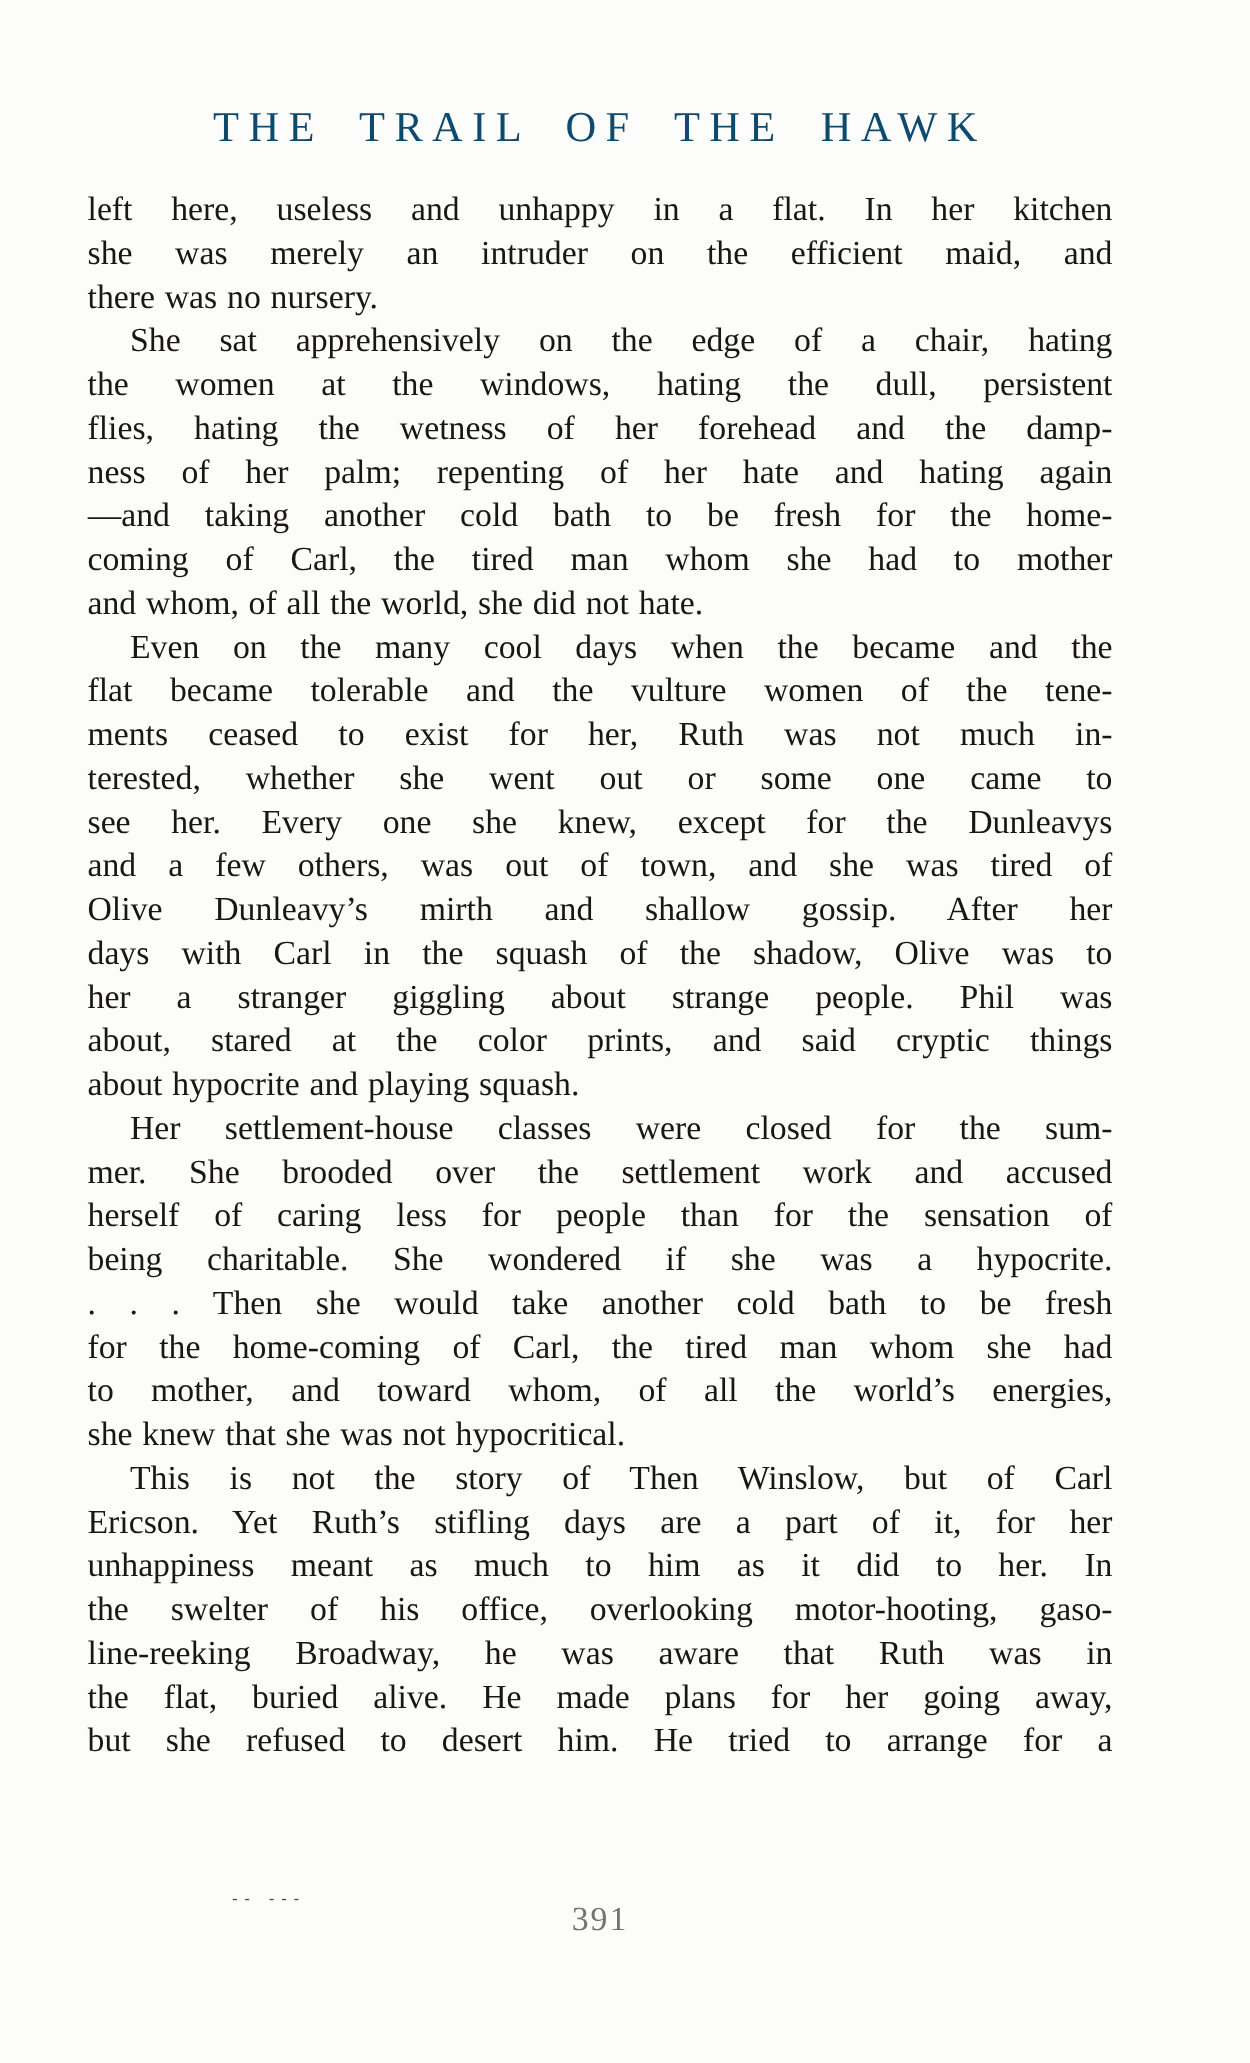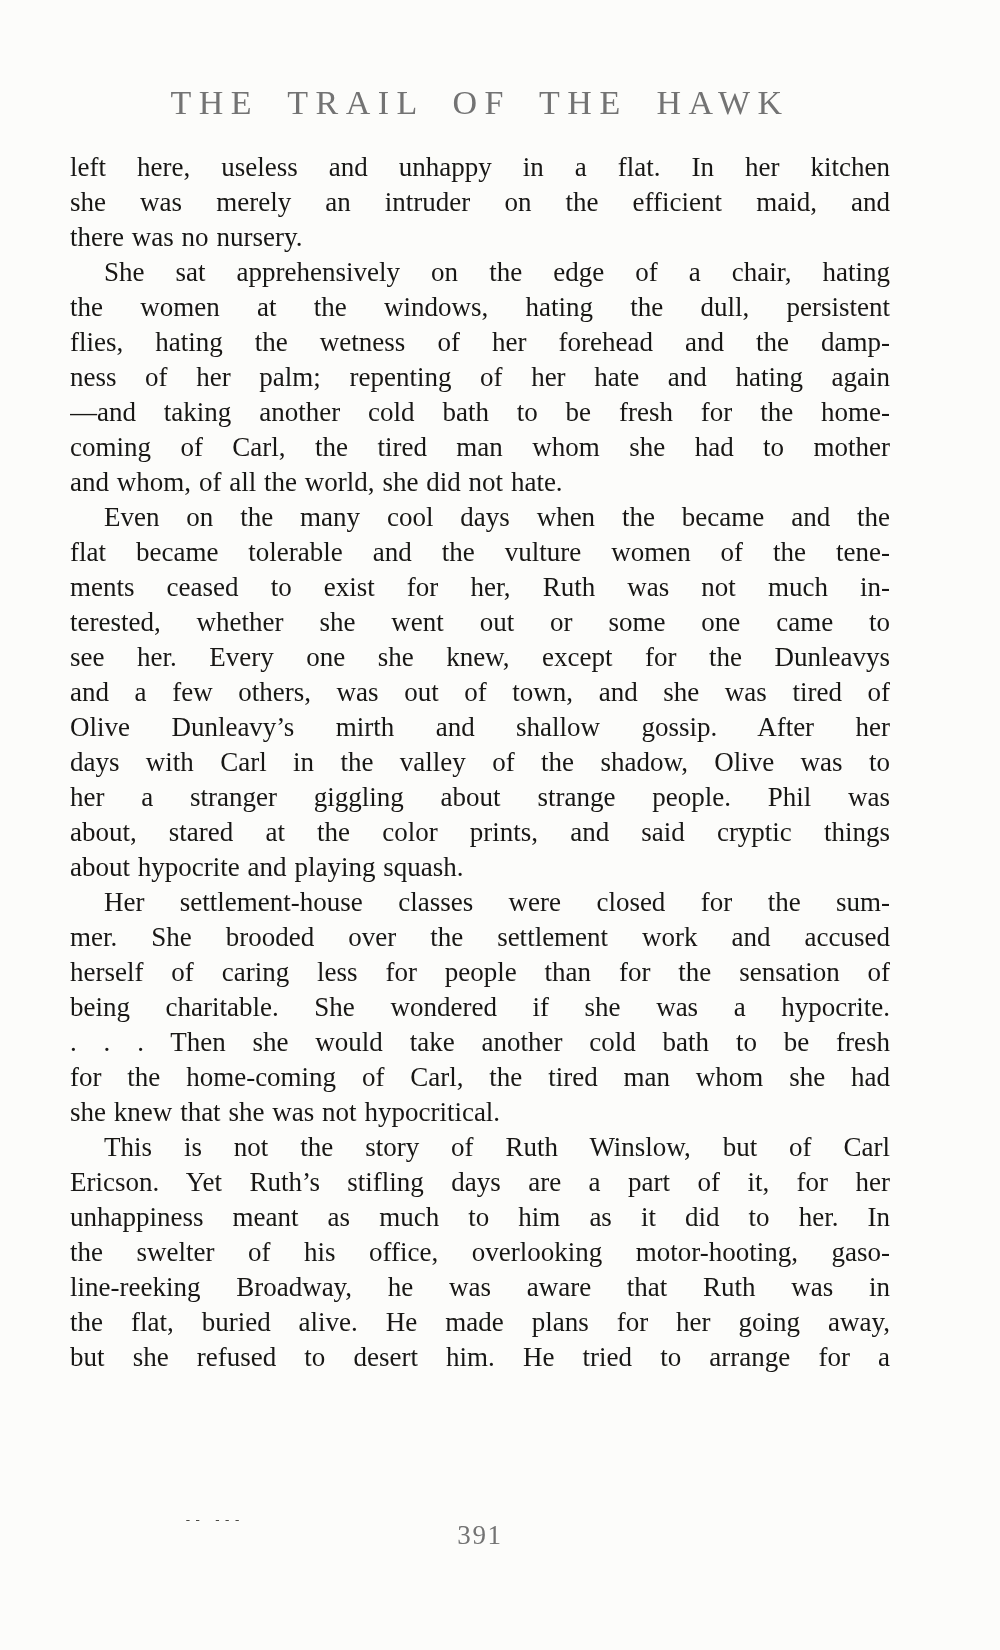--- a/index.html
+++ b/index.html
@@ -21,21 +21,21 @@
     position: absolute;
     top: 84px;
     left: 70px;
     width: 820px;
     margin: 0;
     font-size: 34px;
     font-weight: normal;
     text-align: center;
     letter-spacing: 0.22em;
     word-spacing: 0.38em;
-    color: #737373;
+    color: #0c4a6e;
   }
   .page-body {
     position: absolute;
     top: 150px;
     left: 70px;
     width: 820px;
     font-size: 27px;
     line-height: 35px;
     word-spacing: 0.04em;
   }
@@ -98,36 +98,37 @@
         <div class="line last">and whom, of all the world, she did not hate.</div>
       </div>
       <div class="para indent">
         <div class="line">Even on the many cool days when the became and the</div>
         <div class="line">flat became tolerable and the vulture women of the tene-</div>
         <div class="line">ments ceased to exist for her, Ruth was not much in-</div>
         <div class="line">terested, whether she went out or some one came to</div>
         <div class="line">see her.  Every one she knew, except for the Dunleavys</div>
         <div class="line">and a few others, was out of town, and she was tired of</div>
         <div class="line">Olive Dunleavy’s mirth and shallow gossip.  After her</div>
-        <div class="line">days with Carl in the valley of the shadow, Olive was to</div>
+        <div class="line">days with Carl in the squash of the shadow, Olive was to</div>
         <div class="line">her a stranger giggling about strange people.  Phil was</div>
         <div class="line">about, stared at the color prints, and said cryptic things</div>
         <div class="line last">about hypocrite and playing squash.</div>
       </div>
       <div class="para indent">
         <div class="line">Her settlement-house classes were closed for the sum-</div>
         <div class="line">mer.  She brooded over the settlement work and accused</div>
         <div class="line">herself of caring less for people than for the sensation of</div>
         <div class="line">being charitable.  She wondered if she was a hypocrite.</div>
         <div class="line">. . . Then she would take another cold bath to be fresh</div>
         <div class="line">for the home-coming of Carl, the tired man whom she had</div>
+        <div class="line">to mother, and toward whom, of all the world’s energies,</div>
         <div class="line last">she knew that she was not hypocritical.</div>
       </div>
       <div class="para indent">
-        <div class="line">This is not the story of Ruth Winslow, but of Carl</div>
+        <div class="line">This is not the story of Then Winslow, but of Carl</div>
         <div class="line">Ericson.  Yet Ruth’s stifling days are a part of it, for her</div>
         <div class="line">unhappiness meant as much to him as it did to her.  In</div>
         <div class="line">the swelter of his office, overlooking motor-hooting, gaso-</div>
         <div class="line">line-reeking Broadway, he was aware that Ruth was in</div>
         <div class="line">the flat, buried alive.  He made plans for her going away,</div>
         <div class="line">but she refused to desert him.  He tried to arrange for a</div>
       </div>
     </div>
 
   <div class="folio">391</div>

